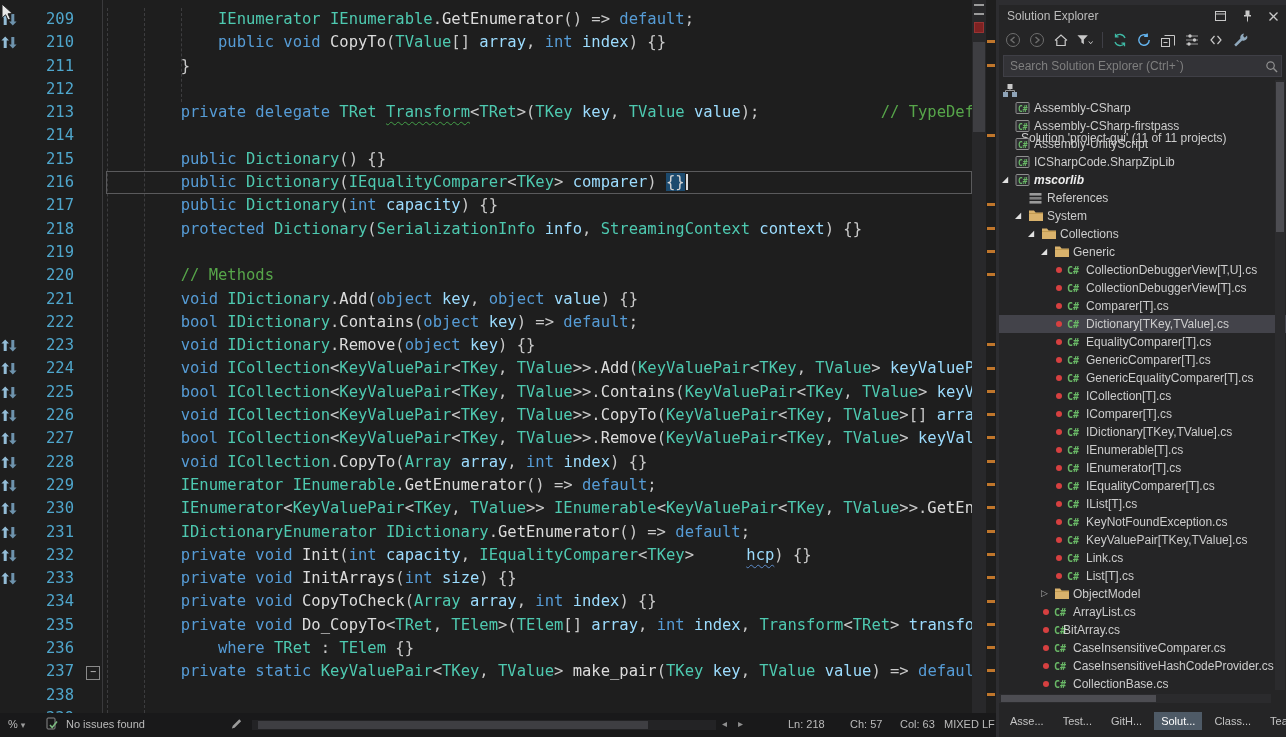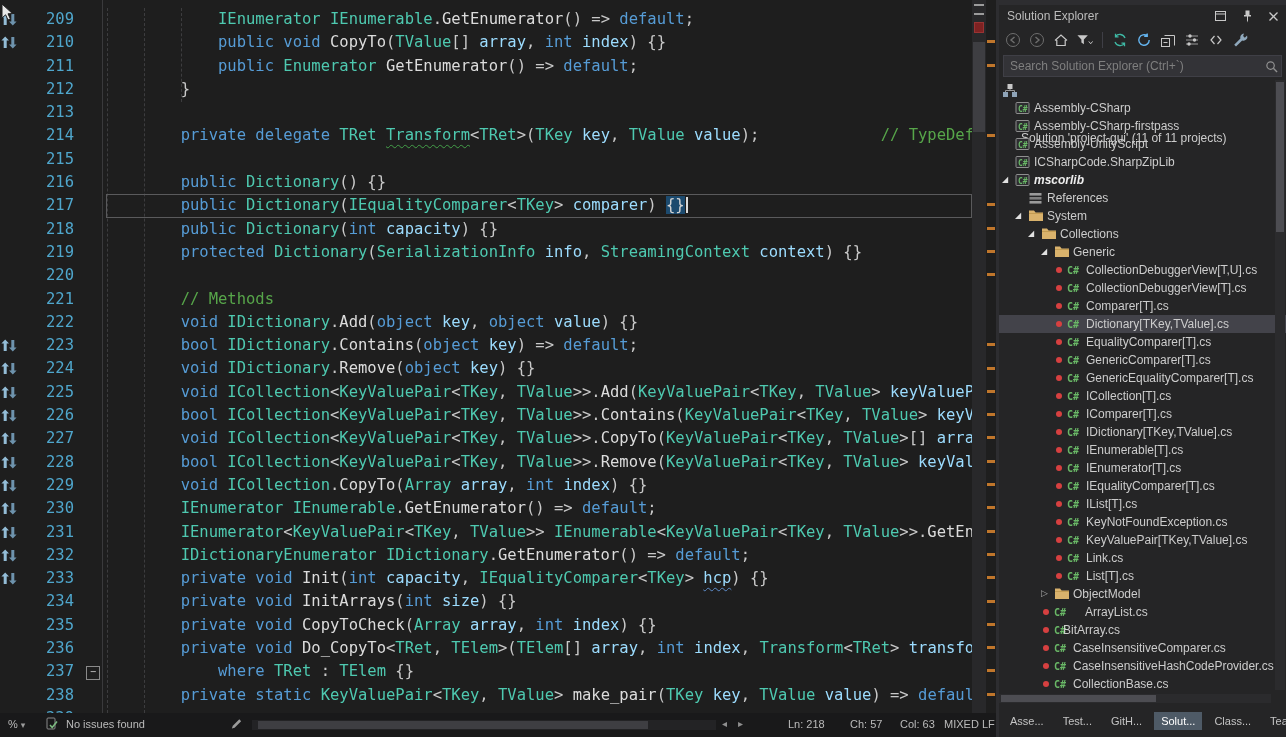--- a/index.html
+++ b/index.html
@@ -18,21 +18,21 @@
   .fold-box{position:absolute;left:86px;width:12px;height:12px;border:1px solid #8A8A8A;background:#1E1E1E;
             color:#C8C8C8;font:10px/10px "DejaVu Sans Mono",monospace;text-align:center;}
   .guide{position:absolute;width:0;border-left:1px dashed #3D3D3F;top:8px;bottom:0;}
   .code-wrap{position:absolute;left:106px;top:8px;width:866px;height:712px;overflow:hidden;
              font-family:"DejaVu Sans Mono",monospace;font-size:15.5px;color:#D4D4D4;}
   .cl{height:23.3px;line-height:23.3px;white-space:pre;}
   .cl.current{outline:1px solid #5A5A5C;outline-offset:-1px;}
   .tk-k{color:#569CD6;} .tk-y{color:#4EC9B0;} .tk-m{color:#DCDCDC;}
   .tk-p{color:#9CDCFE;} .tk-c{color:#57A64A;} .tk-n{color:#C9C9C9;}
   .tk-yq{color:#4EC9B0;text-decoration:underline wavy #44A049 1px;text-underline-offset:4px;}
-  .tk-pq{color:#9CDCFE;text-decoration:underline wavy #5D8CC9 1px;text-underline-offset:4px;}
+  .tk-pq{color:#9CDCFE;text-decoration:underline wavy #5D8CC9 1px;text-underline-offset:4px;margin-left:43px;}
   .tk-bh{color:#D4D4D4;background:#1C4A6E;}
   .tk-cr{display:inline-block;width:2px;height:16px;background:#DCDCDC;vertical-align:-3px;margin-left:1px;}
 
   .vsb{position:absolute;left:972px;top:0;width:14px;height:713px;background:#28282A;}
   .vsb-grip{position:absolute;left:2px;top:4px;width:10px;height:7px;border-top:2px solid #9B9B9B;border-bottom:2px solid #9B9B9B;}
   .vsb-err{position:absolute;left:2px;top:22px;width:10px;height:11px;background:#7E2222;border:1px solid #993333;box-sizing:border-box;}
   .vsb-thumb{position:absolute;left:1px;top:42px;width:12px;height:90px;background:#3E3E42;}
   .marks-col{position:absolute;left:986px;top:0;width:10px;height:713px;background:#1E1E1E;}
   .mark{position:absolute;left:1px;width:8px;height:3px;background:#C0762B;}
 
@@ -220,21 +220,20 @@
         <div class="ln-num">236</div>
         <div class="ln-num">237</div>
         <div class="ln-num">238</div>
         <div class="ln-num">239</div>
       </div>
     <div class="margin-sep"></div>
     <div class="fold-box" id="foldBox" style="top: 666.4px;">−</div>
     <div class="code-wrap" id="codeCol">
         <div class="cl"><span class="tk-n">            </span><span class="tk-y">IEnumerator</span><span class="tk-n"> </span><span class="tk-y">IEnumerable</span><span class="tk-n">.</span><span class="tk-m">GetEnumerator</span><span class="tk-n">() =&gt; </span><span class="tk-k">default</span><span class="tk-n">;</span></div>
         <div class="cl"><span class="tk-n">            </span><span class="tk-k">public</span><span class="tk-n"> </span><span class="tk-k">void</span><span class="tk-n"> </span><span class="tk-m">CopyTo</span><span class="tk-n">(</span><span class="tk-y">TValue</span><span class="tk-n">[] </span><span class="tk-p">array</span><span class="tk-n">, </span><span class="tk-k">int</span><span class="tk-n"> </span><span class="tk-p">index</span><span class="tk-n">) {}</span></div>
-        <div class="cl"><span class="tk-n">            </span><span class="tk-k">public</span><span class="tk-n"> </span><span class="tk-y">Enumerator</span><span class="tk-n"> </span><span class="tk-m">GetEnumerator</span><span class="tk-n">() =&gt; </span><span class="tk-k">default</span><span class="tk-n">;</span></div>
         <div class="cl"><span class="tk-n">        }</span></div>
         <div class="cl"></div>
         <div class="cl"><span class="tk-n">        </span><span class="tk-k">private</span><span class="tk-n"> </span><span class="tk-k">delegate</span><span class="tk-n"> </span><span class="tk-y">TRet</span><span class="tk-n"> </span><span class="tk-yq">Transform</span><span class="tk-n">&lt;</span><span class="tk-y">TRet</span><span class="tk-n">&gt;(</span><span class="tk-y">TKey</span><span class="tk-n"> </span><span class="tk-p">key</span><span class="tk-n">, </span><span class="tk-y">TValue</span><span class="tk-n"> </span><span class="tk-p">value</span><span class="tk-n">);             </span><span class="tk-c">// TypeDefIndex: 1</span></div>
         <div class="cl"></div>
         <div class="cl"><span class="tk-n">        </span><span class="tk-k">public</span><span class="tk-n"> </span><span class="tk-y">Dictionary</span><span class="tk-n">() {}</span></div>
         <div class="cl current"><span class="tk-n">        </span><span class="tk-k">public</span><span class="tk-n"> </span><span class="tk-y">Dictionary</span><span class="tk-n">(</span><span class="tk-y">IEqualityComparer</span><span class="tk-n">&lt;</span><span class="tk-y">TKey</span><span class="tk-n">&gt; </span><span class="tk-p">comparer</span><span class="tk-n">) </span><span class="tk-bh">{}</span><span class="tk-cr"></span></div>
         <div class="cl"><span class="tk-n">        </span><span class="tk-k">public</span><span class="tk-n"> </span><span class="tk-y">Dictionary</span><span class="tk-n">(</span><span class="tk-k">int</span><span class="tk-n"> </span><span class="tk-p">capacity</span><span class="tk-n">) {}</span></div>
         <div class="cl"><span class="tk-n">        </span><span class="tk-k">protected</span><span class="tk-n"> </span><span class="tk-y">Dictionary</span><span class="tk-n">(</span><span class="tk-y">SerializationInfo</span><span class="tk-n"> </span><span class="tk-p">info</span><span class="tk-n">, </span><span class="tk-y">StreamingContext</span><span class="tk-n"> </span><span class="tk-p">context</span><span class="tk-n">) {}</span></div>
         <div class="cl"></div>
         <div class="cl"><span class="tk-n">        </span><span class="tk-c">// Methods</span></div>
@@ -588,21 +587,21 @@
           <span class="chev col" style="left: 42px;">▷</span>
           <span class="tico" style="left: 55px;"><svg width="16" height="13" viewBox="0 0 16 13">
               <path d="M1 1.5 H6 L7.6 3.5 H15 V12 H1 Z" fill="#D9B26C"></path>
               <path d="M1 4.5 H15" stroke="#C29B52"></path>
             </svg></span>
           <span class="tlabel" style="left: 74px;">ObjectModel</span>
         </div>
         <div class="trow">
           <span class="dot" style="left: 44px;"></span>
           <span class="tico" style="left: 55px;"><span class="cs-txt">C#</span></span>
-          <span class="tlabel" style="left: 86px;">ArrayList.cs</span>
+          <span class="tlabel" style="left: 74px;">ArrayList.cs</span>
         </div>
         <div class="trow">
           <span class="dot" style="left: 44px;"></span>
           <span class="tico" style="left: 55px;"><span class="cs-txt">C#</span></span>
           <span class="tlabel" style="left: 64px;">BitArray.cs</span>
         </div>
         <div class="trow">
           <span class="dot" style="left: 44px;"></span>
           <span class="tico" style="left: 55px;"><span class="cs-txt">C#</span></span>
           <span class="tlabel" style="left: 74px;">CaseInsensitiveComparer.cs</span>

